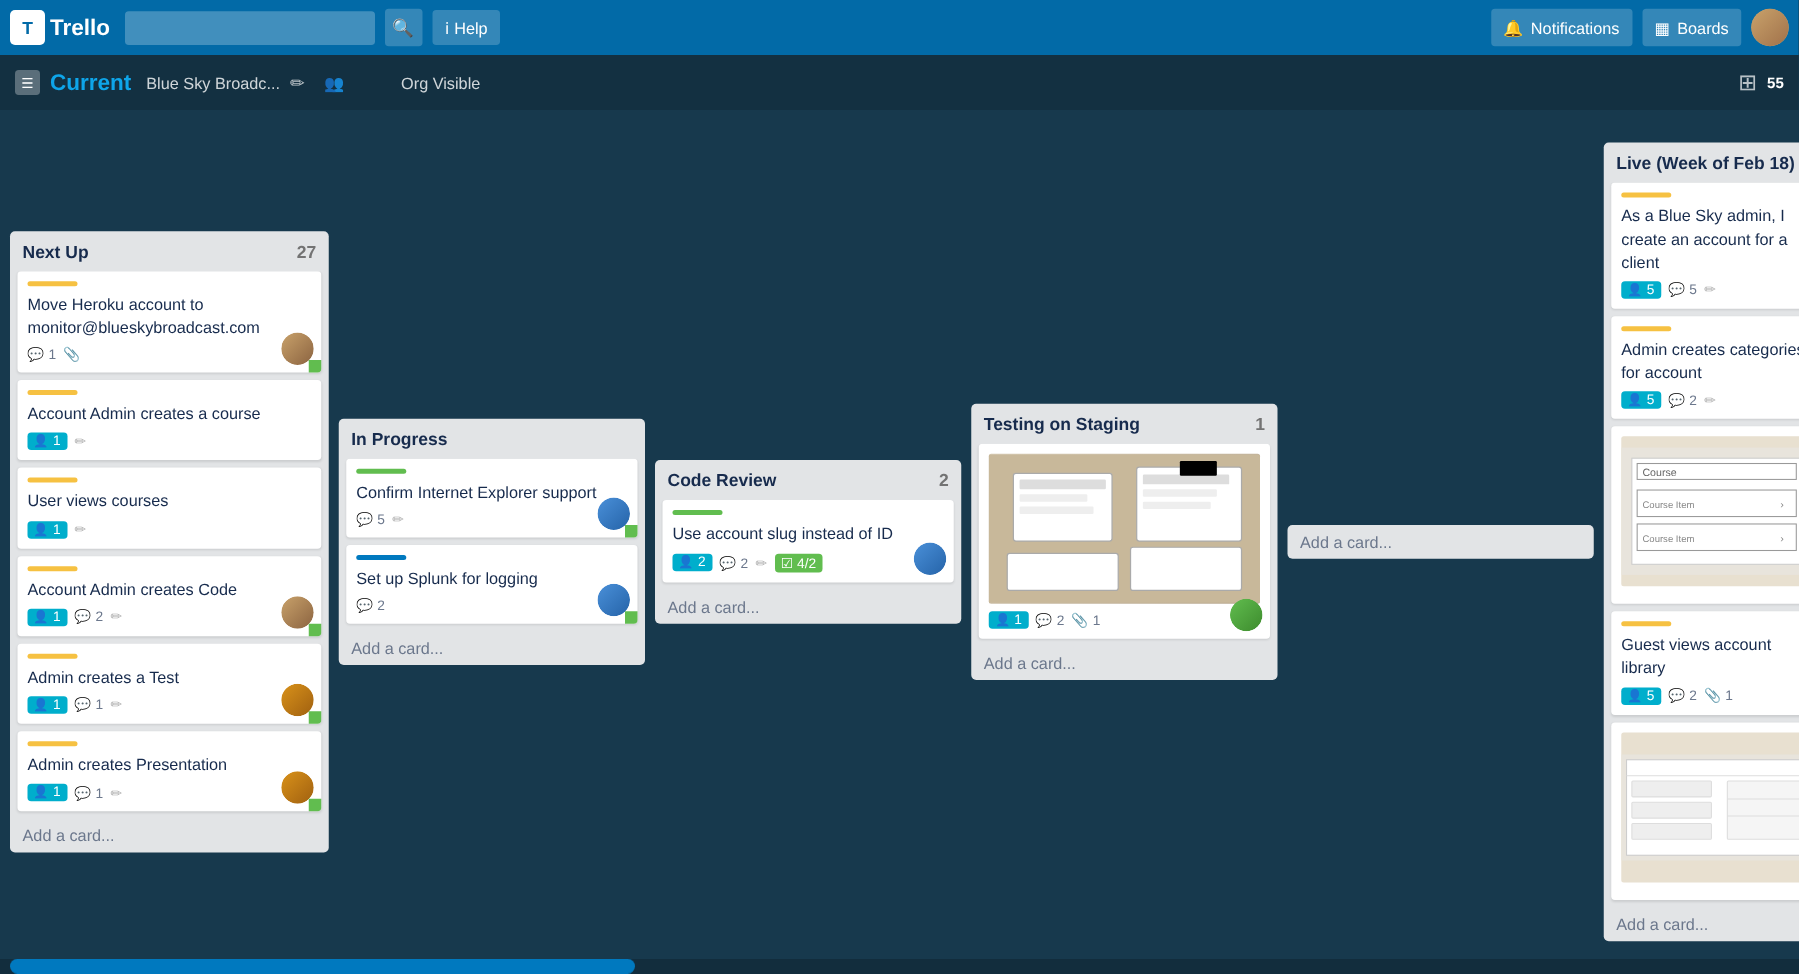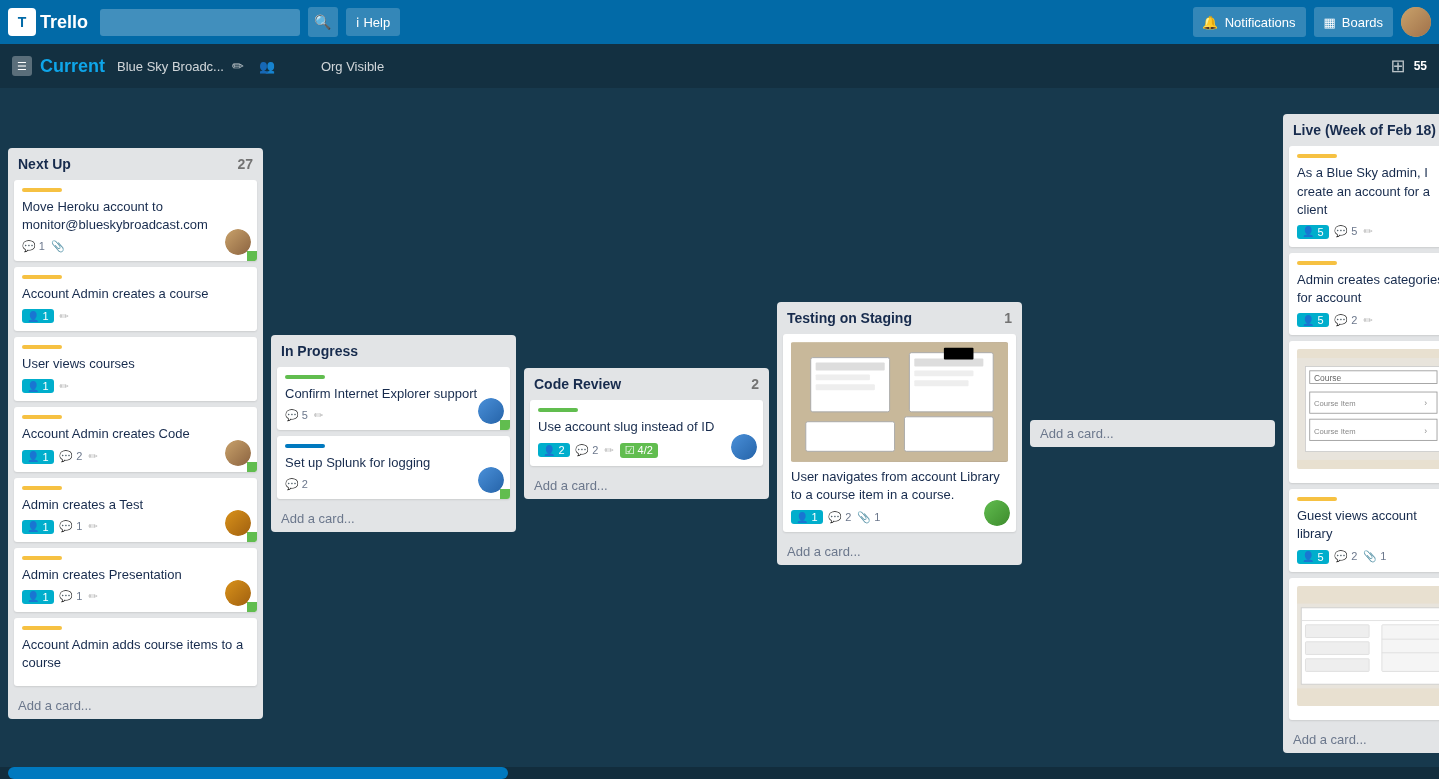--- a/index.html
+++ b/index.html
@@ -259,24 +259,20 @@
           <div class="card-footer">
             <span class="teal-badge"><span style="font-size:10px">👤</span> 1</span>
             <span class="comment-badge">💬 1</span>
             <span style="color: rgb(170, 170, 170); font-size: 11px; cursor: pointer;">✏</span>
           </div>
           <div class="card-avatar">
             <div class="avatar-sm avatar-orange"></div>
           </div>
           <div class="corner-badge"></div>
         </div>
-        <div class="card">
-          <div class="card-label-bar card-label-yellow"></div>
-          <div class="card-title">Account Admin adds course items to a course</div>
-        </div>
       </div>
       <button class="add-card-btn">Add a card...</button>
     </div>
     <div class="list">
       <div class="list-header">
         <span class="list-title">In Progress</span>
       </div>
       <div class="list-cards">
         <div class="card">
           <div class="card-label-bar card-label-green"></div>
@@ -342,21 +338,20 @@
           <rect x="25" y="42" width="60" height="6" fill="#eee" rx="1"></rect>
           <rect x="120" y="10" width="85" height="60" fill="white" stroke="#aaa" stroke-width="1" rx="2"></rect>
           <rect x="125" y="16" width="70" height="8" fill="#ddd" rx="1"></rect>
           <rect x="125" y="28" width="60" height="6" fill="#eee" rx="1"></rect>
           <rect x="125" y="38" width="55" height="6" fill="#eee" rx="1"></rect>
           <rect x="15" y="80" width="90" height="30" fill="white" stroke="#aaa" stroke-width="1" rx="2"></rect>
           <rect x="115" y="75" width="90" height="35" fill="white" stroke="#aaa" stroke-width="1" rx="2"></rect>
           <rect x="155" y="5" width="30" height="12" fill="#f9e; opacity:0.7" rx="1"></rect>
         </svg>
           </div>
-          <div class="card-title">User navigates from account Library to a course item in a course.</div>
           <div class="card-footer">
             <span class="teal-badge"><span style="font-size:10px">👤</span> 1</span>
             <span class="comment-badge">💬 2</span>
             <span class="attach-badge">📎 1</span>
           </div>
           <div class="card-avatar">
             <div class="avatar-sm avatar-green"></div>
           </div>
         </div>
       </div>

